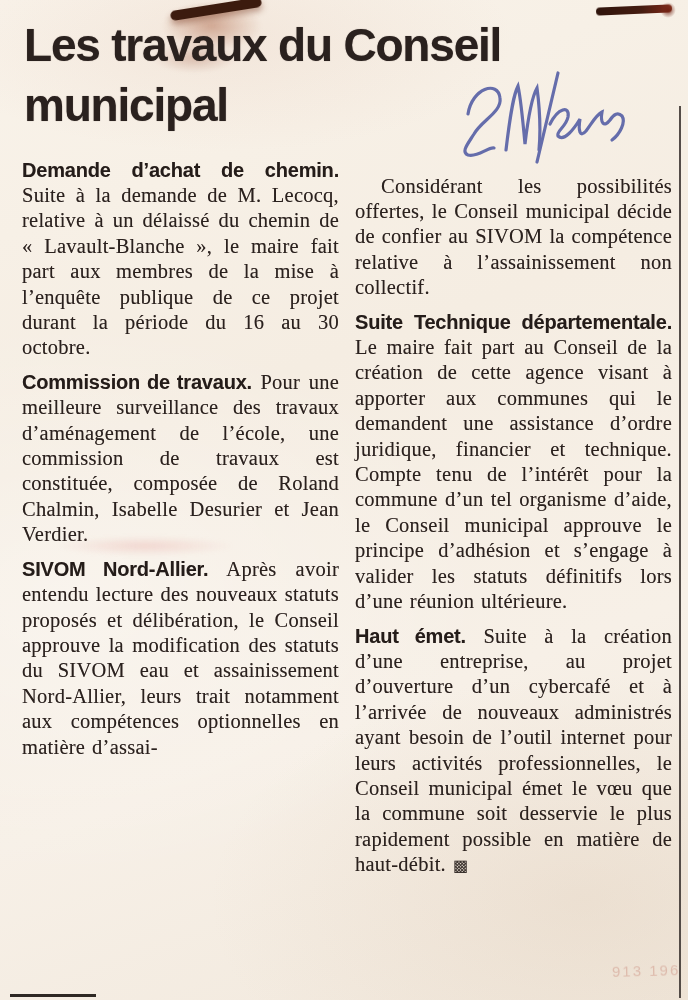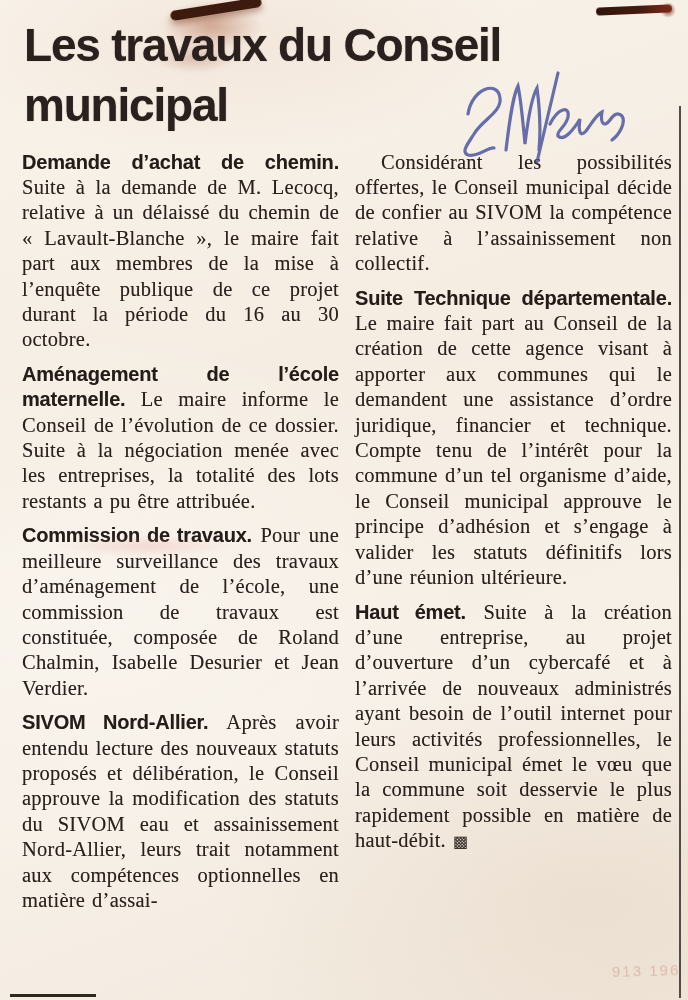--- a/index.html
+++ b/index.html
@@ -13,21 +13,21 @@
       radial-gradient(ellipse 500px 300px at 85% 90%, rgba(214,190,166,.25), transparent 75%),
       radial-gradient(ellipse 600px 400px at 10% 60%, rgba(255,255,255,.35), transparent 70%),
       linear-gradient(160deg,#f9f3ea 0%,#f5ede2 38%,#f7f0e7 68%,#f1e8dc 100%);
     font-family:"Liberation Serif", serif;
     color:#29211e;
   }
 
   
   .headline{
     position:relative;
-    margin:16px 0 14px 24px;
+    margin:16px 0 22px 24px;
     width:585px;
     font-family:"Liberation Sans", sans-serif;
     font-weight:bold;
     font-size:46px;
     line-height:1.3;
     letter-spacing:-1.2px;
     color:#2a211e;
     text-shadow:0 0 1px rgba(40,25,20,.45);
   }
 
@@ -81,21 +81,21 @@
     margin:0 0 9px 0;
     font-size:20.5px;
     line-height:25.4px;
     text-align:justify;
     letter-spacing:.25px;
     word-spacing:1.5px;
     color:#2a211e;
     text-shadow:0 0 .4px rgba(45,30,25,.35);
   }
   .para.cont{margin-bottom:0;}
-  .para.indent{text-indent:26px;margin-top:0;}
+  .para.indent{text-indent:26px;margin-top:16px;}
   .lead{
     font-family:"Liberation Sans", sans-serif;
     font-weight:bold;
     font-size:20px;
     letter-spacing:-0.2px;
     word-spacing:0;
     color:#241c19;
   }
   .endmark{
     font-size:16px;
@@ -146,24 +146,20 @@
   </svg>
 
   <div class="columns">
 
     <div class="col">
       <p class="para">
         <span class="lead">Demande d’achat de chemin.</span>
         <span>Suite à la demande de M. Lecocq, relative à un délaissé du chemin de « Lavault-Blanche », le maire fait part aux membres de la mise à l’enquête publique de ce projet durant la période du 16 au 30 octobre.</span>
       </p>
       <p class="para">
-        <span class="lead">Aménagement de l’école maternelle.</span>
-        <span>Le maire informe le Conseil de l’évolution de ce dossier. Suite à la négociation menée avec les entreprises, la totalité des lots restants a pu être attribuée.</span>
-      </p>
-      <p class="para">
         <span class="lead">Commission de travaux.</span>
         <span>Pour une meilleure surveillance des travaux d’aménagement de l’école, une commission de travaux est constituée, composée de Roland Chalmin, Isabelle Desurier et Jean Verdier.</span>
       </p>
       <p class="para">
         <span class="lead">SIVOM Nord-Allier.</span>
         <span>Après avoir entendu lecture des nouveaux statuts proposés et délibération, le Conseil approuve la modification des statuts du SIVOM eau et assainissement Nord-Allier, leurs trait notamment aux compétences optionnelles en matière d’assai-</span>
       </p>
     </div>
 
     <div class="col">

